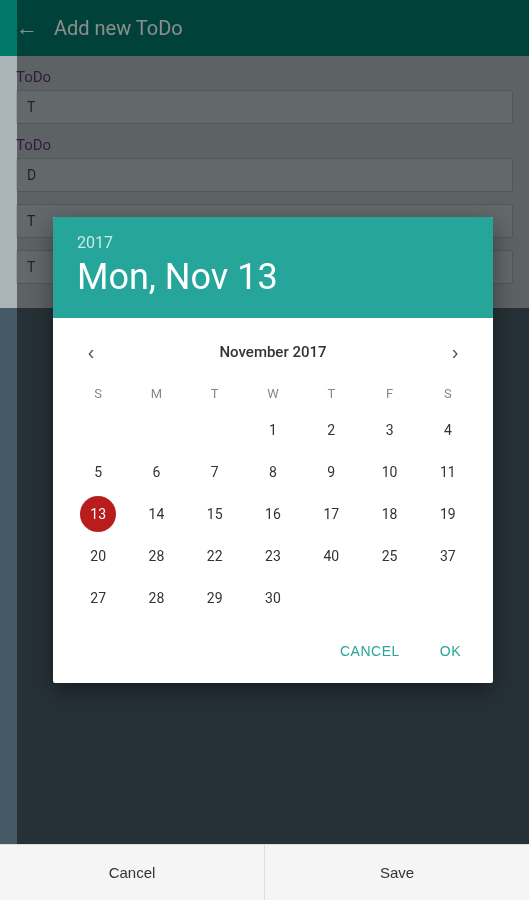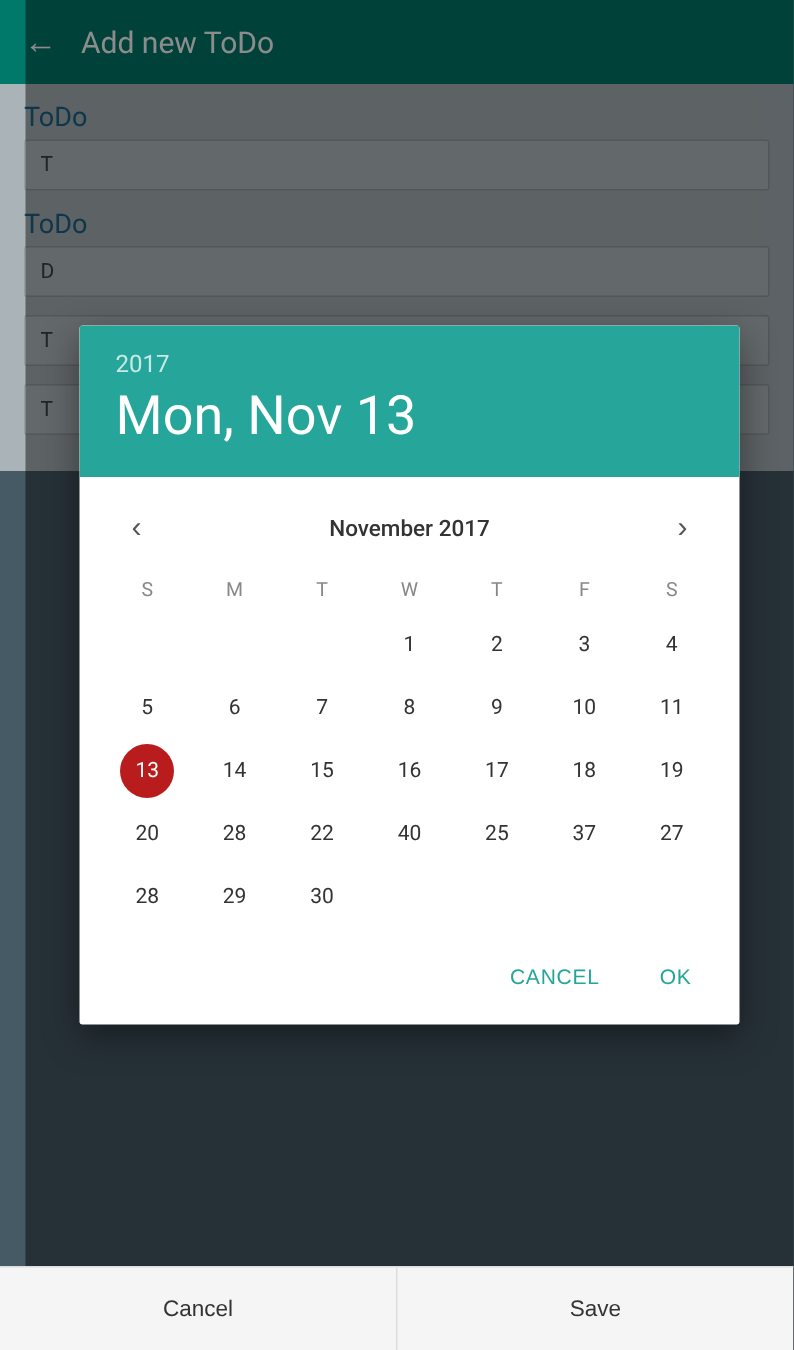--- a/index.html
+++ b/index.html
@@ -32,22 +32,22 @@
       font-weight: 400;
     }
 
     
     .bg-form {
       background: #eceff1;
       padding: 12px 16px;
       opacity: 0.6;
     }
     .form-label {
-      font-size: 18px;
-      color: #0369a1;
+      font-size: 15px;
+      color: #701a75;
       margin-bottom: 4px;
     }
     .form-input {
       background: #fff;
       border: 1px solid #ccc;
       border-radius: 2px;
       padding: 8px 10px;
       width: 100%;
       margin-bottom: 12px;
       font-size: 14px;
@@ -265,20 +265,21 @@
           <div class="cal-cell selected">13</div>
           <div class="cal-cell">14</div>
           <div class="cal-cell">15</div>
           <div class="cal-cell">16</div>
           <div class="cal-cell">17</div>
           <div class="cal-cell">18</div>
           <div class="cal-cell">19</div>
           <div class="cal-cell">20</div>
           <div class="cal-cell">28</div>
           <div class="cal-cell">22</div>
+          <div class="cal-cell">23</div>
           <div class="cal-cell">40</div>
           <div class="cal-cell">25</div>
           <div class="cal-cell">37</div>
           <div class="cal-cell">27</div>
           <div class="cal-cell">28</div>
           <div class="cal-cell">29</div>
           <div class="cal-cell">30</div>
           <div class="cal-cell empty"></div>
           <div class="cal-cell empty"></div>
         </div>

